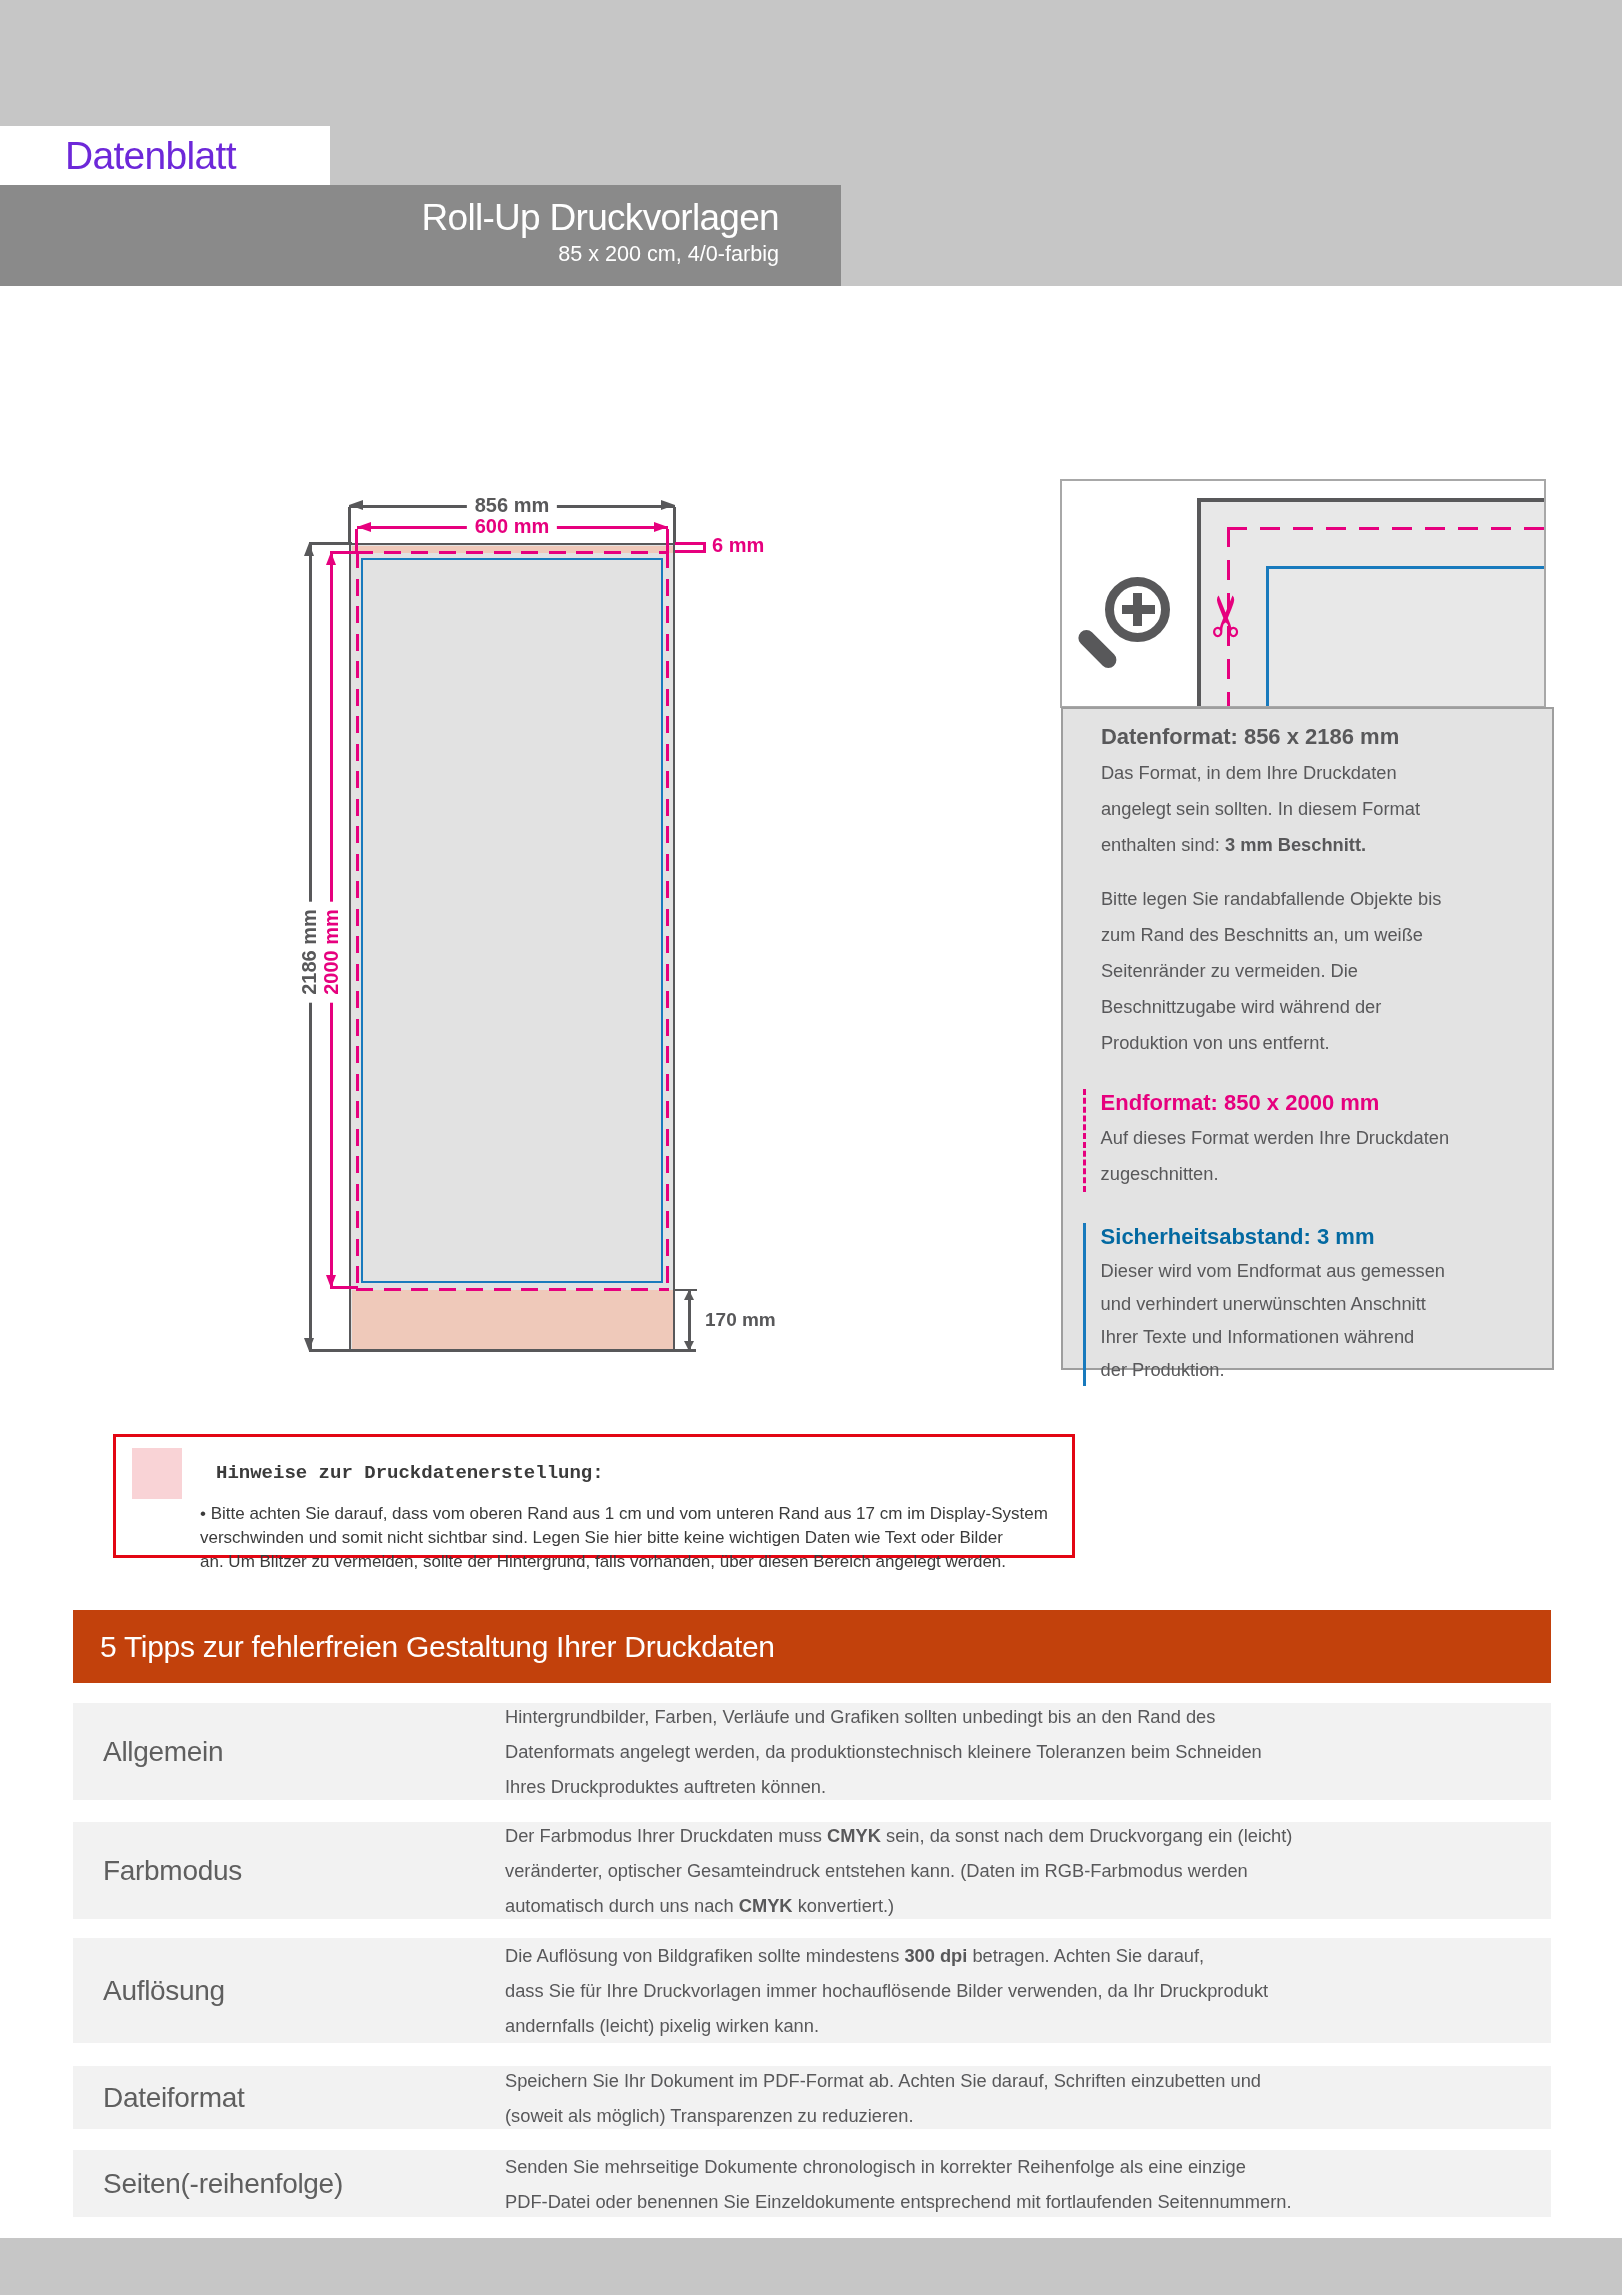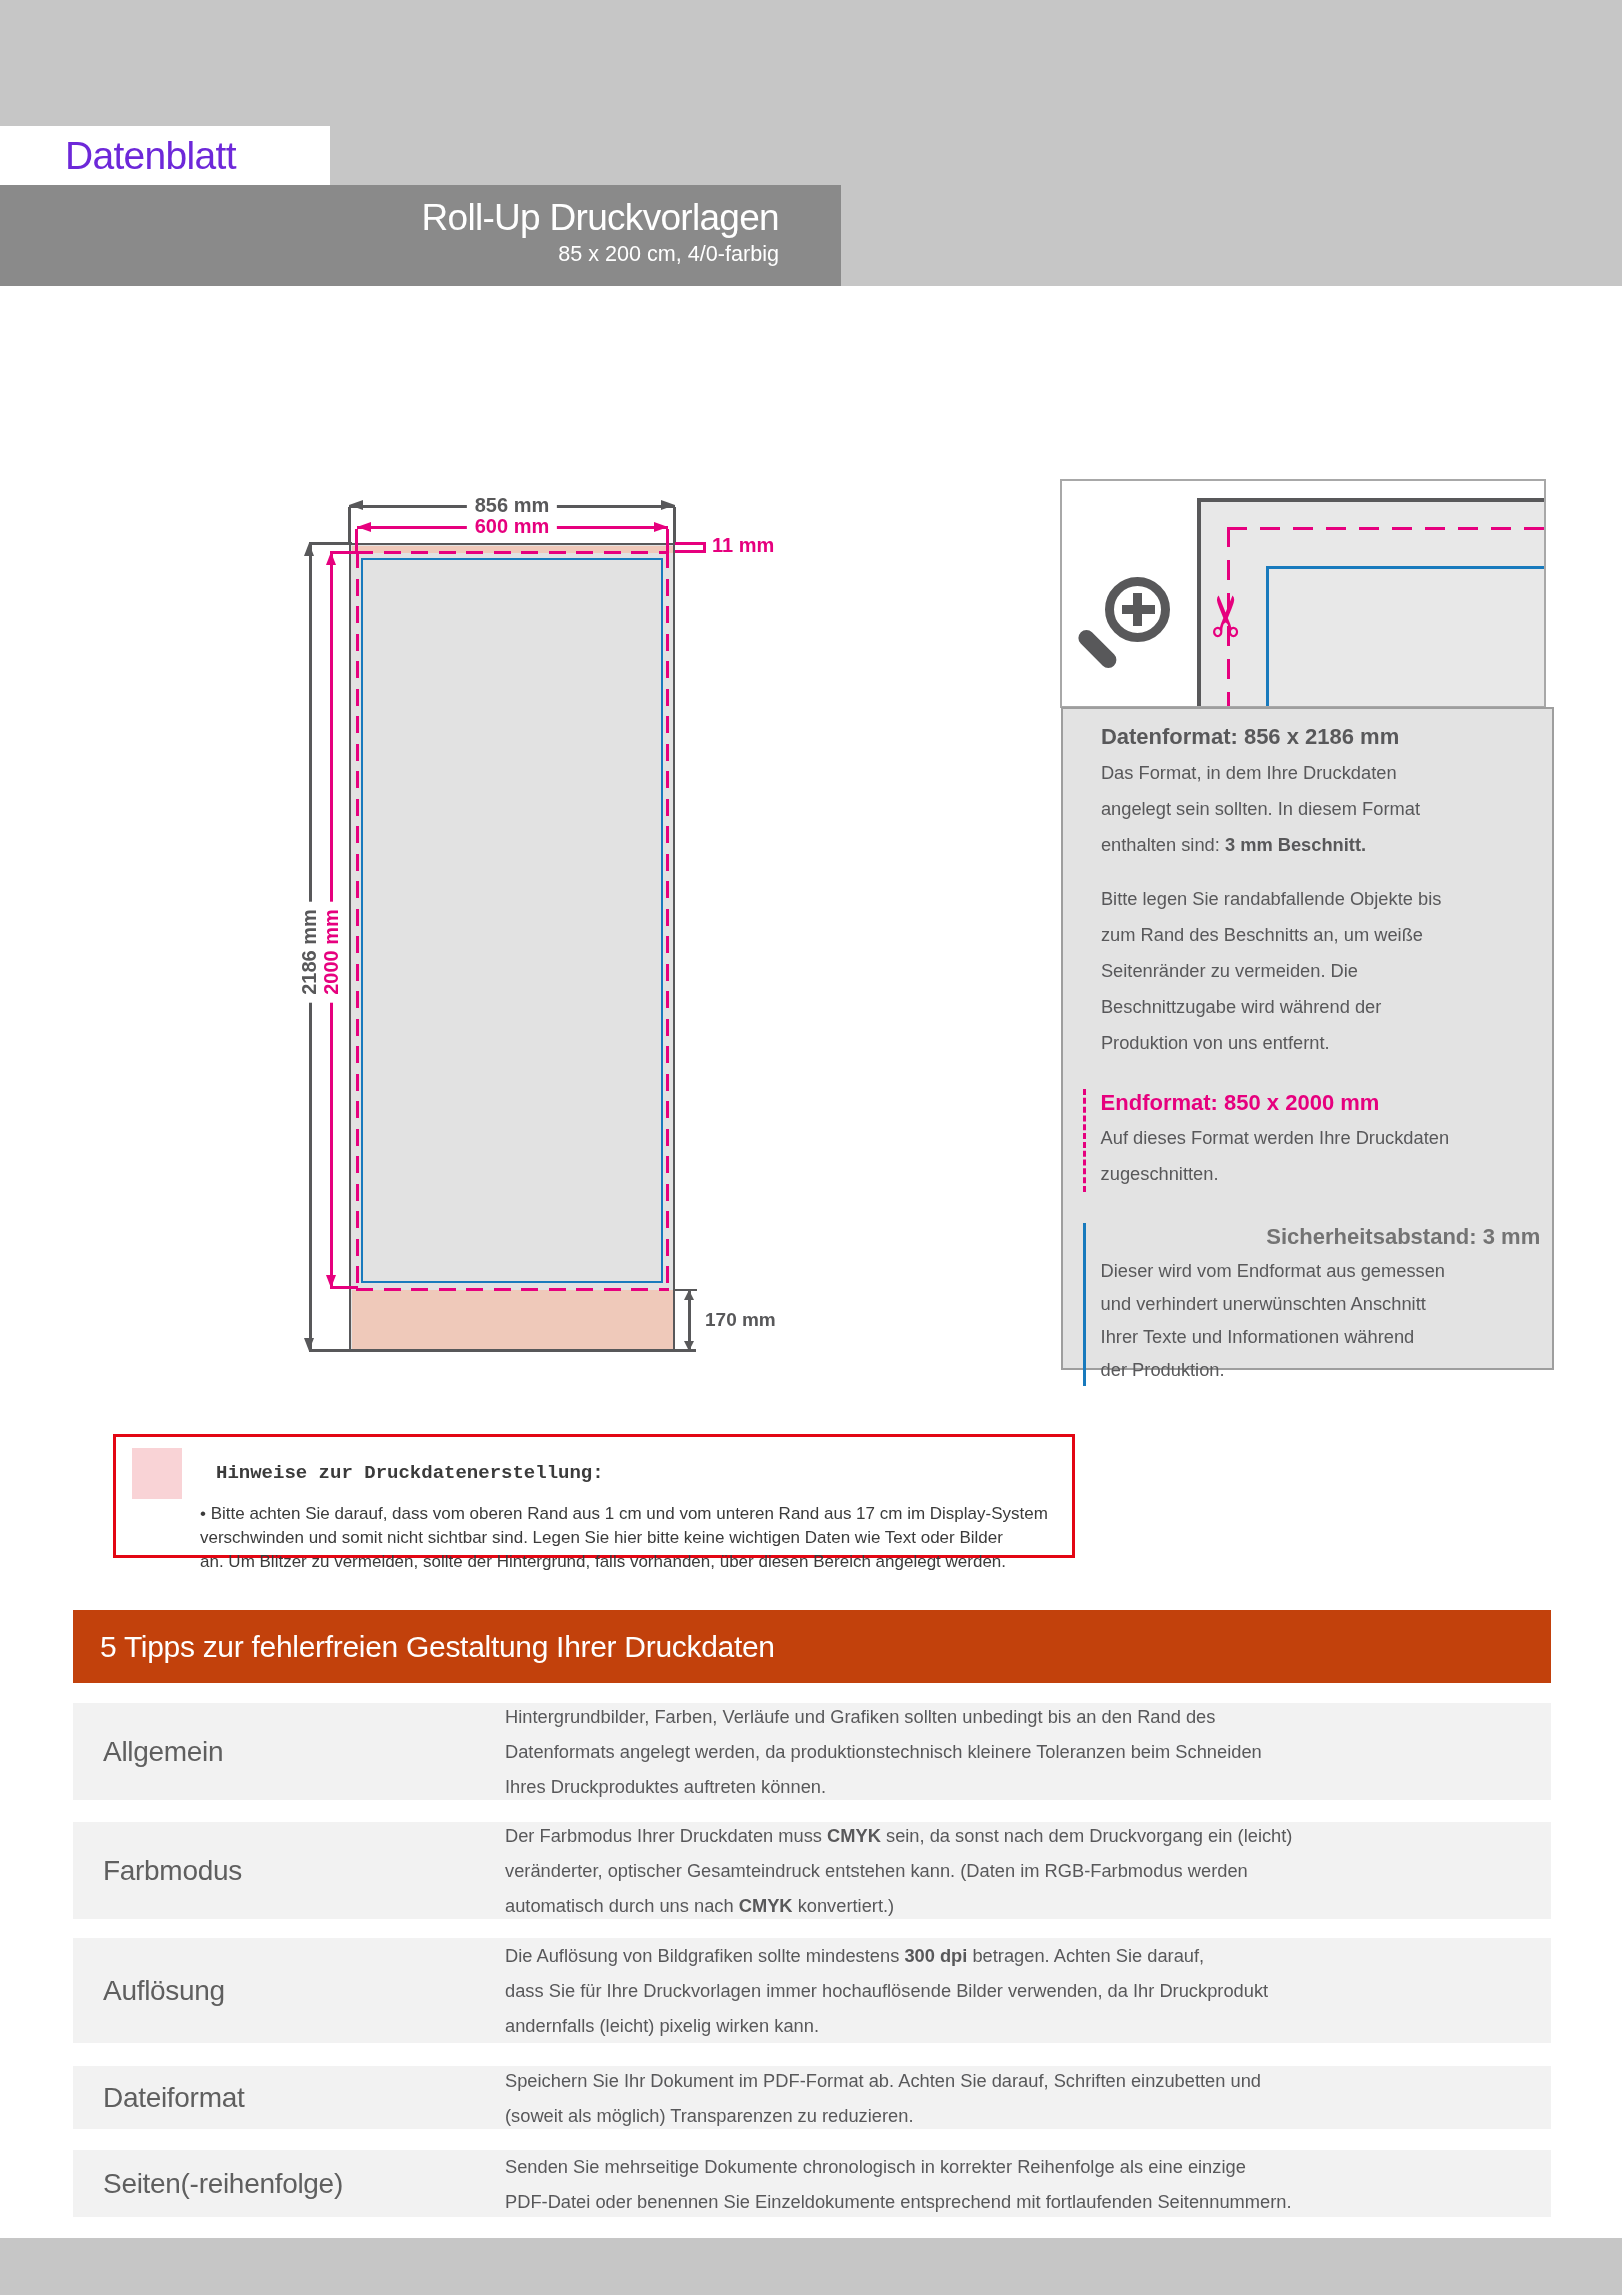--- a/index.html
+++ b/index.html
@@ -62,21 +62,21 @@
     border:9.8px solid #58585a;border-radius:50%;background:#fff;box-sizing:border-box;}
   .mag-hbar{position:absolute;left:60px;top:124px;width:33px;height:9.2px;background:#58585a;}
   .mag-vbar{position:absolute;left:71px;top:112px;width:9.2px;height:33px;background:#58585a;}
   .mag-handle{position:absolute;left:11.8px;top:160px;width:47px;height:15.7px;border-radius:7.9px;
     background:#58585a;transform:rotate(45deg);}
   
   .info-panel{left:1061px;top:707px;width:493px;height:663px;background:#e3e3e3;
     border:2px solid #9e9e9e;box-sizing:border-box;padding:14.4px 11.8px 0 19.6px;}
   .info-panel h3{margin:0;font-size:22px;line-height:27.5px;font-weight:bold;color:#58585a;}
   .info-panel h3.mag{color:#e6007e;}
-  .info-panel h3.blu{color:#737373;text-align:right;}
+  .info-panel h3.blu{color:#0369a1;}
   .info-panel p{margin:3.9px 0 0 0;font-size:18.3px;line-height:36px;white-space:pre-line;color:#58585a;}
   .blk{margin-left:18.3px;}
   .sect{margin-left:0;border-left:3.3px solid;padding-left:15px;}
   .sect.mag-b{border-left-color:#e6007e;border-left-style:dashed;}
   .sect.blu-b{border-left-color:#187abd;}
   .gap28{height:18.3px;} .gap42{height:27.5px;} .gap48{height:31px;}
   .info-panel .tight{line-height:33px;}
   
   .hinweise{left:113px;top:1434px;width:962px;height:124px;border:3.9px solid #e30613;
     background:#fff;box-sizing:border-box;}
@@ -146,21 +146,21 @@
   <div class="ln mag" style="left:330px;top:552px;width:2.6px;height:736px;"></div>
   <div class="tri mag u" style="left:326px;top:552px;"></div>
   <div class="tri mag d" style="left:326px;top:1275px;"></div>
   <div class="ln mag" style="left:330px;top:551px;width:27.5px;height:2.6px;"></div>
   <div class="ln mag" style="left:330px;top:1286px;width:27.5px;height:2.6px;"></div>
   <div class="dim-label mag rot" style="left:332px;top:952px;">2000 mm</div>
 
   <div class="ln mag" style="left:675px;top:542px;width:30px;height:2.6px;"></div>
   <div class="ln mag" style="left:675px;top:550px;width:30px;height:2.6px;"></div>
   <div class="ln mag" style="left:703px;top:542px;width:2.6px;height:10.5px;"></div>
-  <div class="plain-label mag" style="left:712px;top:534px;">11 mm</div>
+  <div class="plain-label mag" style="left:712px;top:534px;">6 mm</div>
 
   <div class="ln" style="left:688px;top:1290px;width:2.6px;height:62px;"></div>
   <div class="tri u sm" style="left:684px;top:1290px;"></div>
   <div class="tri d sm" style="left:684px;top:1341px;"></div>
   <div class="ln" style="left:675px;top:1289px;width:22px;height:2px;"></div>
   <div class="plain-label" style="left:705px;top:1309px;font-size:19px;">170 mm</div>
 </div>
 
 <div class="abs detail-box">
   <div class="detail-fill"></div>

